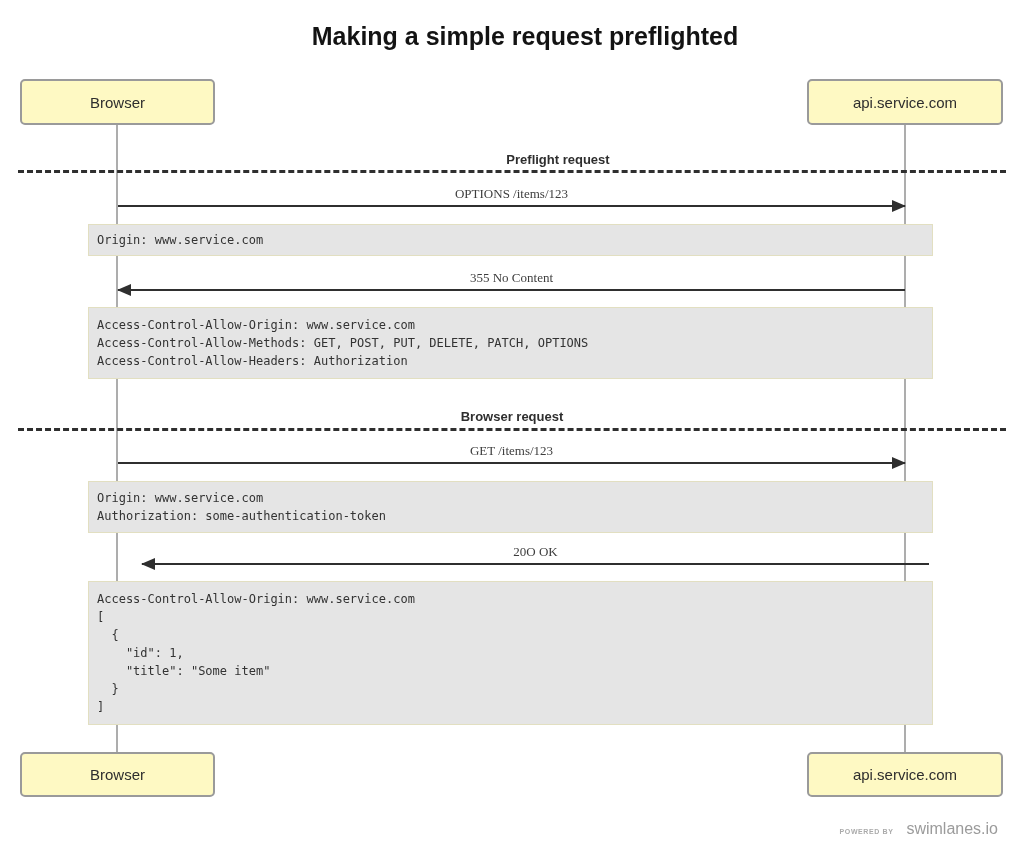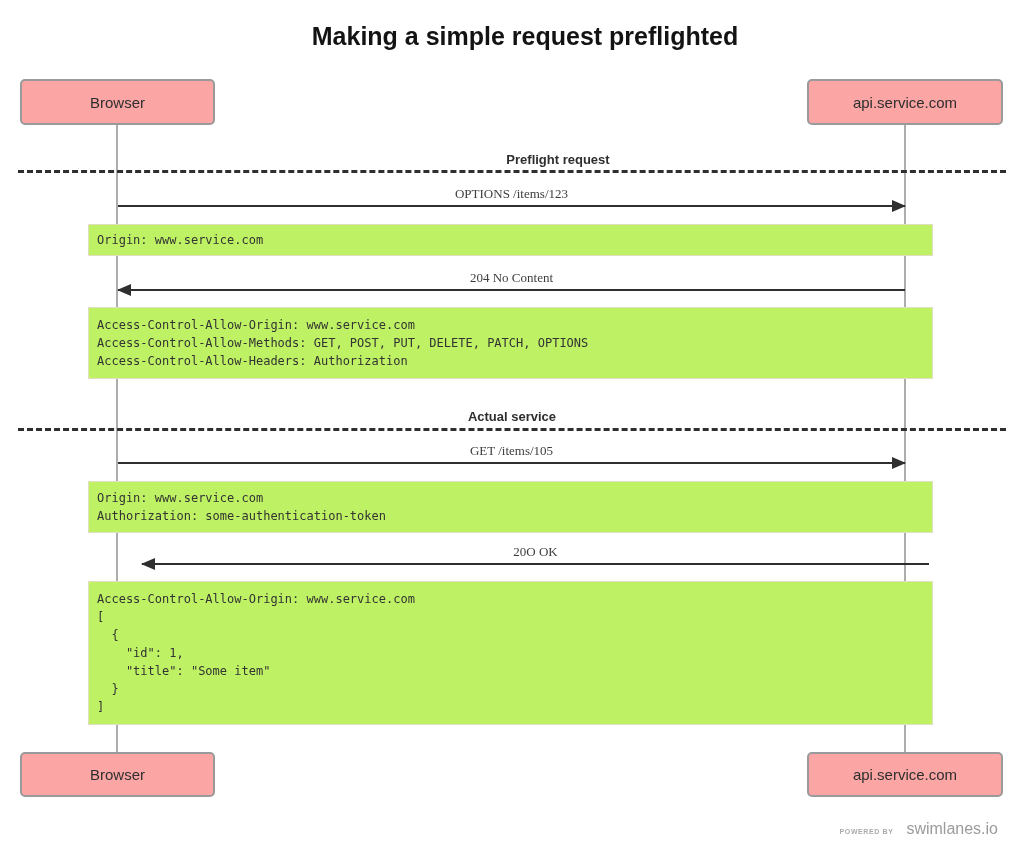--- a/index.html
+++ b/index.html
@@ -7,21 +7,21 @@
     position:relative; width:1024px; height:859px; background:#ffffff;
     font-family:"Liberation Sans", sans-serif; overflow:hidden;
   }
   .title {
     position:absolute; top:22px; left:13px; width:100%; margin:0;
     text-align:center; font-size:25px; font-weight:bold; color:#131313;
   }
   
   .actor {
     position:absolute; width:195px; height:46px; box-sizing:border-box;
-    background:#fca5a5; border:2px solid #9a9a9a; border-radius:5px;
+    background:#fef9c3; border:2px solid #9a9a9a; border-radius:5px;
     display:flex; align-items:center; justify-content:center;
     font-size:15px; color:#2e2e2e; z-index:4;
   }
   .a-tl { left:20px;  top:79px; }
   .a-tr { left:807px; top:79px;  width:196px; }
   .a-bl { left:20px;  top:752px; height:45px; }
   .a-br { left:807px; top:752px; width:196px; height:45px; }
   
   .lifeline { position:absolute; top:125px; height:627px; width:2px; background:#adadad; z-index:1; }
   .ll-left  { left:116px; }
@@ -46,21 +46,21 @@
     text-align:center; font-size:13px; line-height:15px; color:#3d3d3d; margin-bottom:4px;
   }
   .msg-line { position:relative; height:0; border-top:2px solid #2f2f2f; }
   .head { position:absolute; width:0; height:0; top:-7px;
           border-top:6px solid transparent; border-bottom:6px solid transparent; }
   .head-right { right:-1px; border-left:14px solid #2f2f2f; }
   .head-left  { left:-1px;  border-right:14px solid #2f2f2f; }
   
   .note {
     position:absolute; left:88px; width:845px; box-sizing:border-box;
-    background:#bef264; border:1px solid #e2dfc1; z-index:3;
+    background:#e5e5e5; border:1px solid #e2dfc1; z-index:3;
   }
   .note pre {
     margin:0; font-family:"DejaVu Sans Mono", monospace;
     font-size:12px; line-height:18px; color:#333333; white-space:pre;
   }
   .n1 { top:224px; height:32px;  padding:6px 8px; }
   .n2 { top:307px; height:72px;  padding:8px; }
   .n3 { top:481px; height:52px;  padding:7px 8px; }
   .n4 { top:581px; height:144px; padding:8px; }
   
@@ -93,37 +93,37 @@
     <div class="msg-line">
       <span class="head head-right"></span>
     </div>
   </div>
 
   <div class="note n1">
     <pre>Origin: www.service.com</pre>
   </div>
 
   <div class="message m2">
-    <div class="msg-label">204 No Content</div>
+    <div class="msg-label">355 No Content</div>
     <div class="msg-line">
       <span class="head head-left"></span>
     </div>
   </div>
 
   <div class="note n2">
     <pre>Access-Control-Allow-Origin: www.service.com
 Access-Control-Allow-Methods: GET, POST, PUT, DELETE, PATCH, OPTIONS
 Access-Control-Allow-Headers: Authorization</pre>
   </div>
 
-  <div class="divider-label dl-2">Actual service</div>
+  <div class="divider-label dl-2">Browser request</div>
   <div class="divider-line dv-2"></div>
 
   <div class="message m3">
-    <div class="msg-label">GET /items/105</div>
+    <div class="msg-label">GET /items/123</div>
     <div class="msg-line">
       <span class="head head-right"></span>
     </div>
   </div>
 
   <div class="note n3">
     <pre>Origin: www.service.com
 Authorization: some-authentication-token</pre>
   </div>
 

